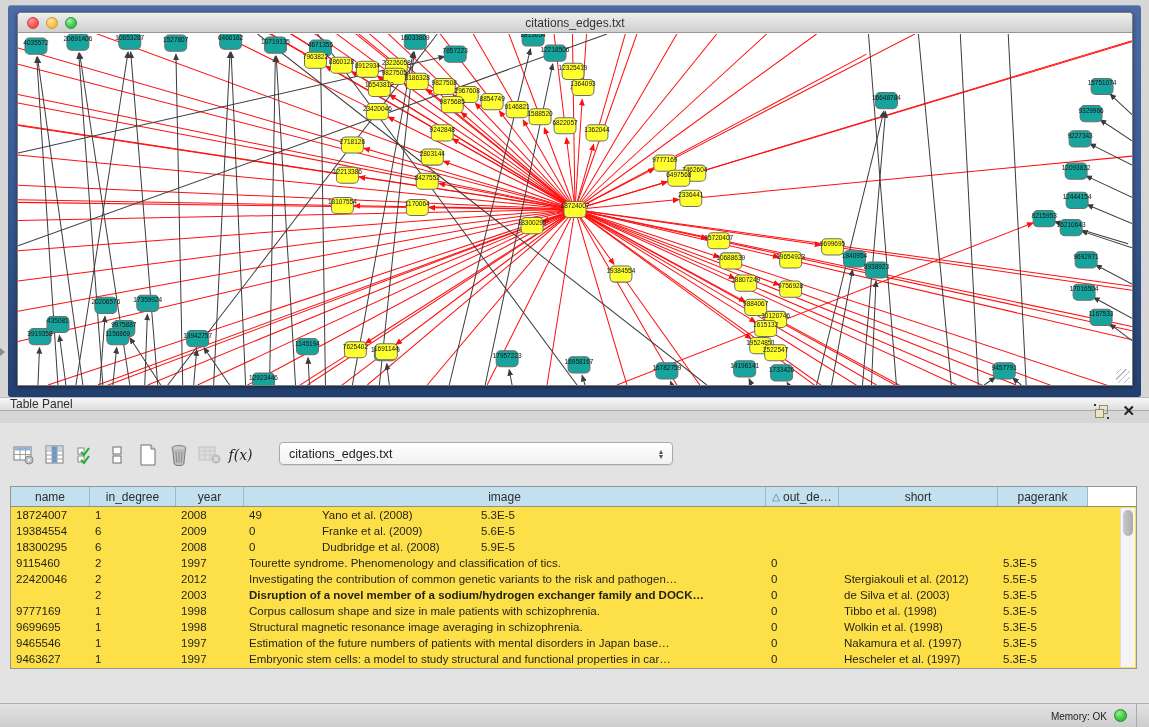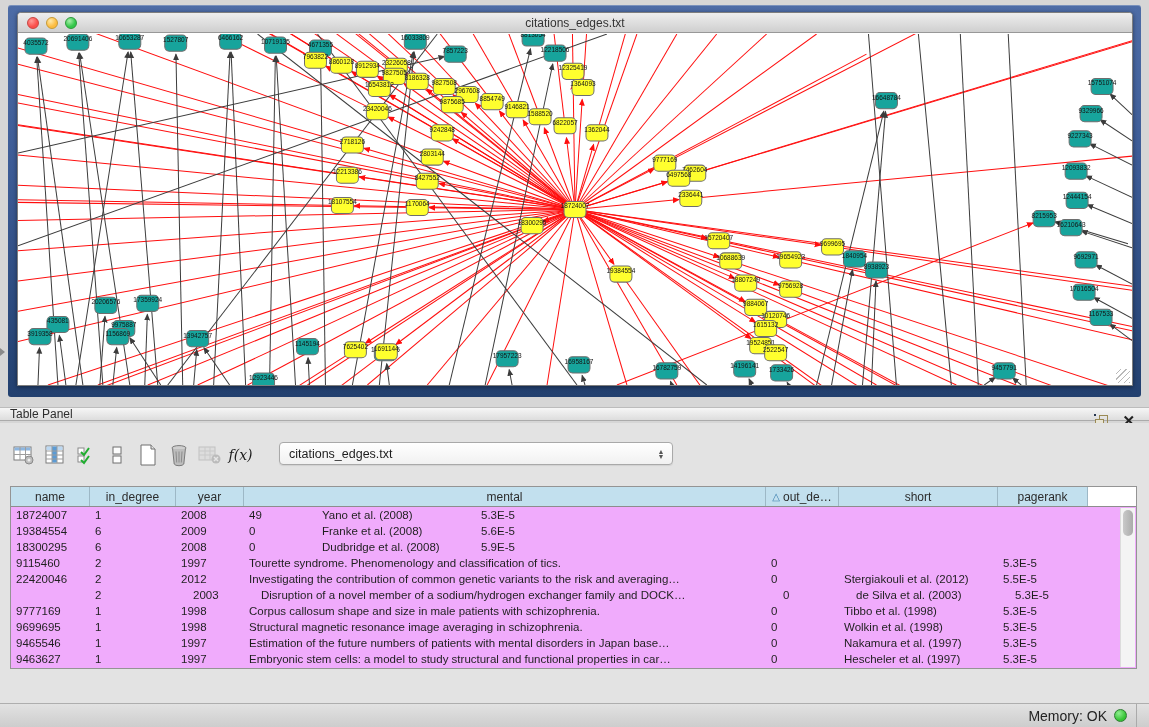--- a/index.html
+++ b/index.html
@@ -26,21 +26,21 @@
   .light.green  { background:radial-gradient(circle at 35% 30%, #a8efa9, #34c74b 60%); border:1px solid #2c9a3a; }
   .net-canvas { position:absolute; left:0; top:21px; right:0; bottom:0; background:#fff; }
   .net-canvas svg { width:100%; height:100%; display:block; }
   .resize-grip { position:absolute; right:2px; bottom:2px; width:14px; height:14px;
     background:repeating-linear-gradient(135deg, transparent 0 3px, #b9b9b9 3px 4px); }
 
   .collapse-arrow { position:absolute; left:0px; top:348px; width:0; height:0;
     border-top:4px solid transparent; border-bottom:4px solid transparent; border-left:5px solid #8a8a8a; }
 
   
-  .panel-header { position:absolute; left:0; top:407px; width:1149px; height:14px;
+  .panel-header { position:absolute; left:0; top:397px; width:1149px; height:14px;
     background:linear-gradient(#f6f6f6,#dddddd); border-top:1px solid #bcbcbc; border-bottom:1px solid #ababab;
     display:flex; align-items:center; }
   .panel-title { font-size:12px; color:#2e2e2e; padding-left:10px; }
   .panel-header-icons { position:absolute; right:14px; top:0; height:26px; display:flex; align-items:center; gap:14px; }
   .float-icon { position:relative; width:13px; height:13px; }
   .float-icon .sq1 { position:absolute; left:0; bottom:0; width:9px; height:9px; border:1px solid #9a8a54; background:#e8e4d4; }
   .float-icon .sq2 { position:absolute; right:0; top:0; width:9px; height:9px; border:1px solid #9a8a54; }
   .float-icon .dot { position:absolute; width:2px; height:2px; background:#26364f; }
   .close-x { font-size:15px; font-weight:bold; color:#222; line-height:14px; }
 
@@ -52,21 +52,21 @@
   .tool-btn svg { display:block; }
   .fx { font-family:"DejaVu Serif", serif; font-style:italic; font-size:14px; color:#1c1c1c; }
   .combo { position:absolute; left:279px; top:19px; width:394px; height:23px; background:linear-gradient(#ffffff,#f1f1f1);
     border:1px solid #a9a9a9; border-radius:4px; display:flex; align-items:center;
     box-shadow:0 1px 1px rgba(0,0,0,.08); }
   .combo-value { font-size:12.5px; color:#1d1d1d; padding-left:9px; flex:1; }
   .combo-arrows { width:18px; display:flex; flex-direction:column; align-items:center; line-height:5px; padding-right:4px; }
   .combo-arrows span { font-size:7px; color:#555; }
 
   
-  .tp-table { position:absolute; left:10px; top:63px; width:1127px; height:183px; background:#f0abfc; border:1px solid #949494; }
+  .tp-table { position:absolute; left:10px; top:63px; width:1127px; height:183px; background:#fde047; border:1px solid #949494; }
   .thead { display:flex; height:20px; border-bottom:1px solid #8d8d8d; }
   .th { background:#c2e0ee; border-right:1px solid #9db8c6; font-size:12px; color:#2c2c2c;
         display:flex; align-items:center; justify-content:center; overflow:hidden; white-space:nowrap; }
   .th .sort { color:#3c7fae; margin-right:3px; font-size:10px; }
   .th.filler { background:#fff; border-right:none; flex:1; }
   .tbody .tr { display:flex; height:16px; }
   .td { font-size:11.5px; color:#1f1f1f; padding-left:5px; white-space:nowrap; overflow:hidden;
         display:flex; align-items:center; }
   .vscroll { position:absolute; right:1px; top:21px; width:15px; bottom:1px; background:#f4f4f4; border-left:1px solid #dcdcdc; }
   .vthumb { position:absolute; left:2px; top:2px; width:10px; height:26px; background:linear-gradient(90deg,#c9c9c9,#ababab); border-radius:6px; }
@@ -76,21 +76,21 @@
   .seg { display:flex; border:1px solid #9b9b9b; border-radius:5px; overflow:hidden; height:21px;
          background:#fff; box-shadow:0 1px 0 rgba(255,255,255,.6); }
   .seg button { font-family:"Liberation Sans",sans-serif; font-size:12.5px; border:none; background:linear-gradient(#ffffff,#f1f1f1);
         padding:0 14px; color:#1e1e1e; border-right:1px solid #b8b8b8; cursor:default; }
   .seg button:last-child { border-right:none; }
   .seg button.sel { background:linear-gradient(#8f8f8f,#6e6e6e); color:#f5f5f5; }
 
   
   .statusbar { position:absolute; left:0; top:703px; width:1149px; height:24px;
     background:linear-gradient(#e2e2e2,#cdcdcd); border-top:1px solid #aeaeae; }
-  .memory { position:absolute; right:42px; top:0; height:24px; display:flex; align-items:center; font-size:14px; color:#232323; }
+  .memory { position:absolute; right:42px; top:0; height:24px; display:flex; align-items:center; font-size:10px; color:#232323; }
   .mem-dot { position:absolute; right:22px; top:5px; width:13px; height:13px; border-radius:50%;
     background:radial-gradient(circle at 35% 30%, #90ee90, #35c435 65%); border:1px solid #2e7d32; }
   .status-div { position:absolute; right:12px; top:0; width:1px; height:24px; background:#aaaaaa; }
 </style>
 </head>
 <body>
 
 <div class="app">
 
   <div class="net-frame">
@@ -727,41 +727,41 @@
           <span>▲</span>
           <span>▼</span>
         </span>
     </div>
 
     <div class="tp-table">
       <div class="thead" id="thead">
           <div class="th" style="width: 79px;">name</div>
           <div class="th" style="width: 86px;">in_degree</div>
           <div class="th" style="width: 68px;">year</div>
-          <div class="th" style="width: 522px;">mental</div>
+          <div class="th" style="width: 522px;">image</div>
           <div class="th" style="width: 73px;"><span class="sort">△</span>out_de…</div>
           <div class="th" style="width: 159px;">short</div>
           <div class="th" style="width: 90px;">pagerank</div>
           <div class="th filler"></div>
         </div>
       <div class="tbody" id="tbody">
           <div class="tr">
             <div class="td" style="width: 79px;">18724007</div>
             <div class="td" style="width: 86px;">1</div>
             <div class="td" style="width: 68px;">2008</div>
             <div class="td" style="width: 73px;">49</div>
             <div class="td" style="width: 159px;">Yano et al. (2008)</div>
             <div class="td" style="width: 90px;">5.3E-5</div>
           </div>
           <div class="tr">
             <div class="td" style="width: 79px;">19384554</div>
             <div class="td" style="width: 86px;">6</div>
             <div class="td" style="width: 68px;">2009</div>
             <div class="td" style="width: 73px;">0</div>
-            <div class="td" style="width: 159px;">Franke et al. (2008)</div>
+            <div class="td" style="width: 159px;">Franke et al. (2009)</div>
             <div class="td" style="width: 90px;">5.6E-5</div>
           </div>
           <div class="tr">
             <div class="td" style="width: 79px;">18300295</div>
             <div class="td" style="width: 86px;">6</div>
             <div class="td" style="width: 68px;">2008</div>
             <div class="td" style="width: 73px;">0</div>
             <div class="td" style="width: 159px;">Dudbridge et al. (2008)</div>
             <div class="td" style="width: 90px;">5.9E-5</div>
           </div>
@@ -771,30 +771,30 @@
             <div class="td" style="width: 68px;">1997</div>
             <div class="td" style="width: 522px;">Tourette syndrome. Phenomenology and classification of tics.</div>
             <div class="td" style="width: 73px;">0</div>
             <div class="td" style="width: 159px; margin-top: 48px;">Jankovic et al. (1997)</div>
             <div class="td" style="width: 90px;">5.3E-5</div>
           </div>
           <div class="tr">
             <div class="td" style="width: 79px;">22420046</div>
             <div class="td" style="width: 86px;">2</div>
             <div class="td" style="width: 68px;">2012</div>
-            <div class="td" style="width: 522px;">Investigating the contribution of common genetic variants to the risk and averaging…</div>
+            <div class="td" style="width: 522px;">Investigating the contribution of common genetic variants to the risk and pathogen…</div>
             <div class="td" style="width: 73px;">0</div>
             <div class="td" style="width: 159px;">Stergiakouli et al. (2012)</div>
             <div class="td" style="width: 90px;">5.5E-5</div>
           </div>
           <div class="tr">
             <div class="td" style="width: 79px; margin-top: 20px;">14569117</div>
             <div class="td" style="width: 86px;">2</div>
-            <div class="td" style="width: 68px; margin-left: 12px;">2003</div>
-            <div class="td" style="width: 522px;">Disruption of a novel member of a sodium/hydrogen exchanger family and DOCK…</div>
+            <div class="td" style="width: 68px;">2003</div>
+            <div class="td" style="width: 522px; font-weight: bold;">Disruption of a novel member of a sodium/hydrogen exchanger family and DOCK…</div>
             <div class="td" style="width: 73px;">0</div>
             <div class="td" style="width: 159px;">de Silva et al. (2003)</div>
             <div class="td" style="width: 90px;">5.3E-5</div>
           </div>
           <div class="tr">
             <div class="td" style="width: 79px;">9777169</div>
             <div class="td" style="width: 86px;">1</div>
             <div class="td" style="width: 68px;">1998</div>
             <div class="td" style="width: 522px;">Corpus callosum shape and size in male patients with schizophrenia.</div>
             <div class="td" style="width: 73px;">0</div>

